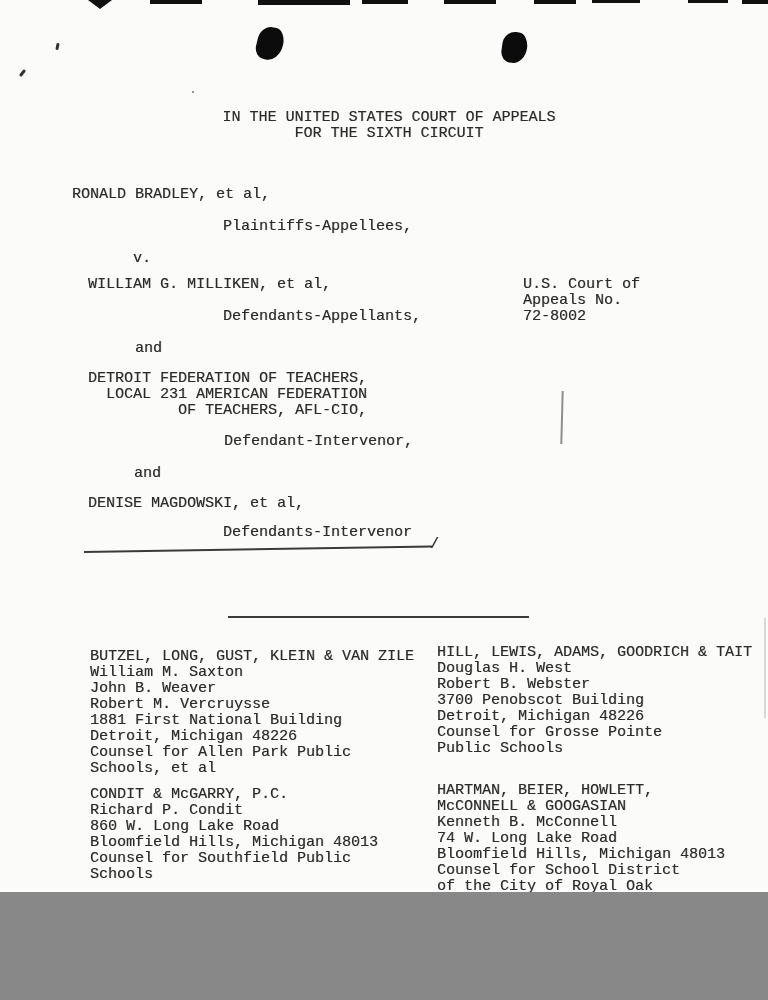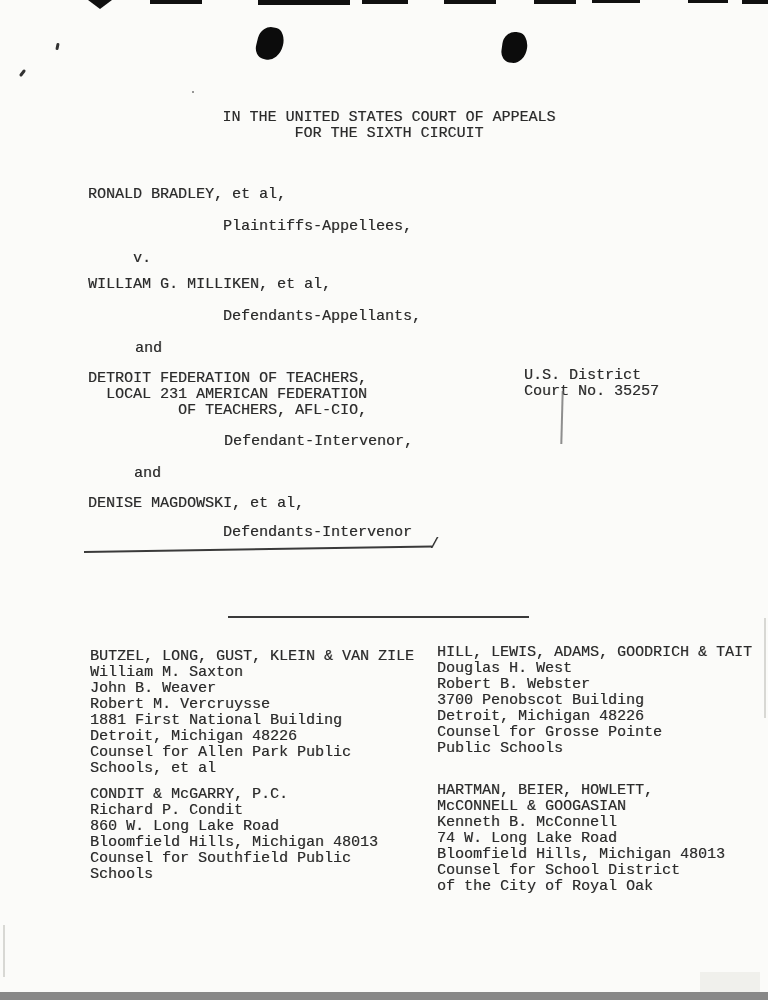--- a/index.html
+++ b/index.html
@@ -1,19 +1,19 @@
 <!DOCTYPE html>
 <html><head>
 <meta charset="utf-8">
 <style>
   html, body { margin: 0; padding: 0; background: #888; }
   .page {
     position: relative;
     width: 768px;
-    height: 992px;
+    height: 892px;
     margin: 0 auto;
     background: #fbfbf9;
     overflow: hidden;
     font-family: "Liberation Mono", "DejaVu Sans Mono", monospace;
     color: #2b2b2b;
   }
   .tw {
     position: absolute;
     font-size: 15px;
     line-height: 16px;
@@ -58,39 +58,40 @@
   <div class="hole" style="left:257px;top:27px;width:26px;height:33px;transform:rotate(14deg);"></div>
   <div class="hole" style="left:502px;top:32px;width:25px;height:31px;transform:rotate(8deg);"></div>
 
   <div class="speck" style="left:56px;top:43px;width:3px;height:7px;border-radius:2px;transform:rotate(12deg);"></div>
   <div class="speck" style="left:21px;top:69px;width:3px;height:8px;border-radius:2px;transform:rotate(38deg);"></div>
   <div class="speck" style="left:192px;top:91px;width:2px;height:2px;opacity:.5;"></div>
 
   <div class="tw centered" style="left:222px;top:110px;width:334px;">IN THE UNITED STATES COURT OF APPEALS
 FOR THE SIXTH CIRCUIT</div>
 
-  <div class="tw" style="left:88px;top:187px;">RONALD BRADLEY, et al,</div>
+  <div class="tw" style="left:72px;top:187px;">RONALD BRADLEY, et al,</div>
   <div class="tw" style="left:223px;top:219px;">Plaintiffs-Appellees,</div>
   <div class="tw" style="left:133px;top:251px;">v.</div>
   <div class="tw" style="left:88px;top:277px;">WILLIAM G. MILLIKEN, et al,</div>
   <div class="tw" style="left:223px;top:309px;">Defendants-Appellants,</div>
   <div class="tw" style="left:135px;top:341px;">and</div>
   <div class="tw" style="left:88px;top:371px;text-align:right;">DETROIT FEDERATION OF TEACHERS,
 LOCAL 231 AMERICAN FEDERATION
 OF TEACHERS, AFL-CIO,</div>
   <div class="tw" style="left:224px;top:434px;">Defendant-Intervenor,</div>
   <div class="tw" style="left:134px;top:466px;">and</div>
   <div class="tw" style="left:88px;top:496px;">DENISE MAGDOWSKI, et al,</div>
   <div class="tw" style="left:223px;top:525px;">Defendants-Intervenor</div>
 
   <div class="rule" style="left:84px;top:551px;width:348px;height:2px;transform:rotate(-0.9deg);transform-origin:left center;"></div>
   <div class="tw" style="left:430px;top:537px;">/</div>
 
-  <div class="tw" style="left:524px;top:368px;">U.S. District
-Court No. 35257</div>
+  <div class="tw" style="left:523px;top:277px;">U.S. Court of
+Appeals No.
+72-8002</div>
 
   <div style="position:absolute;left:561px;top:391px;width:2px;height:53px;background:#6a6a6a;opacity:.75;transform:rotate(1.5deg);"></div>
 
   <div class="rule" style="left:228px;top:616px;width:301px;height:2px;"></div>
 
   <div class="tw tight" style="left:90px;top:649px;">BUTZEL, LONG, GUST, KLEIN &amp; VAN ZILE
 William M. Saxton
 John B. Weaver
 Robert M. Vercruysse
 1881 First National Building

